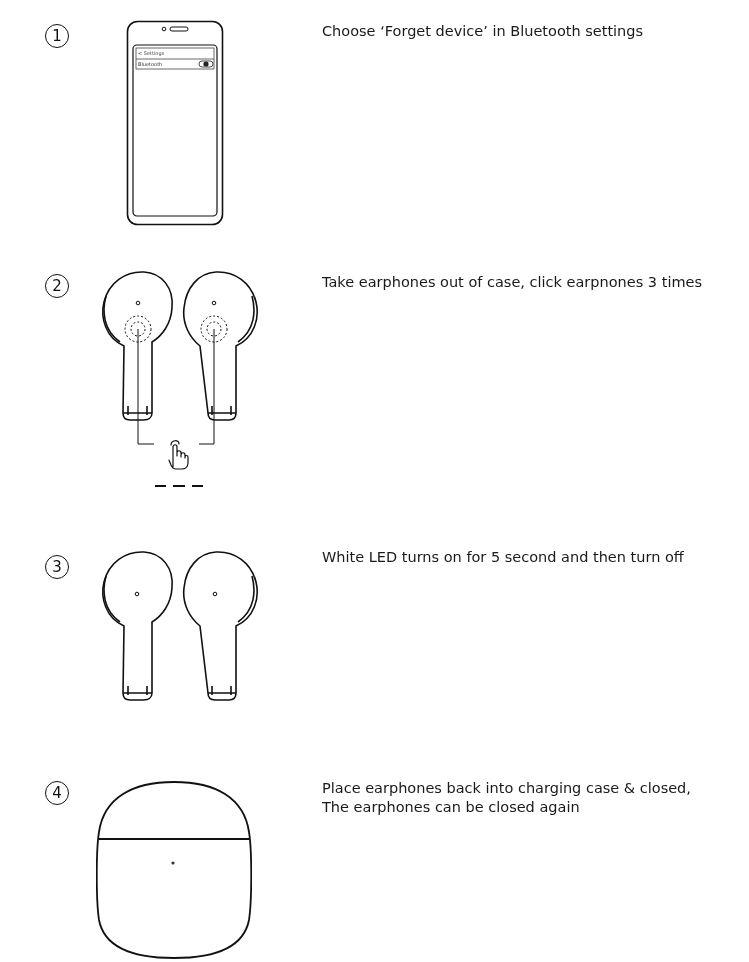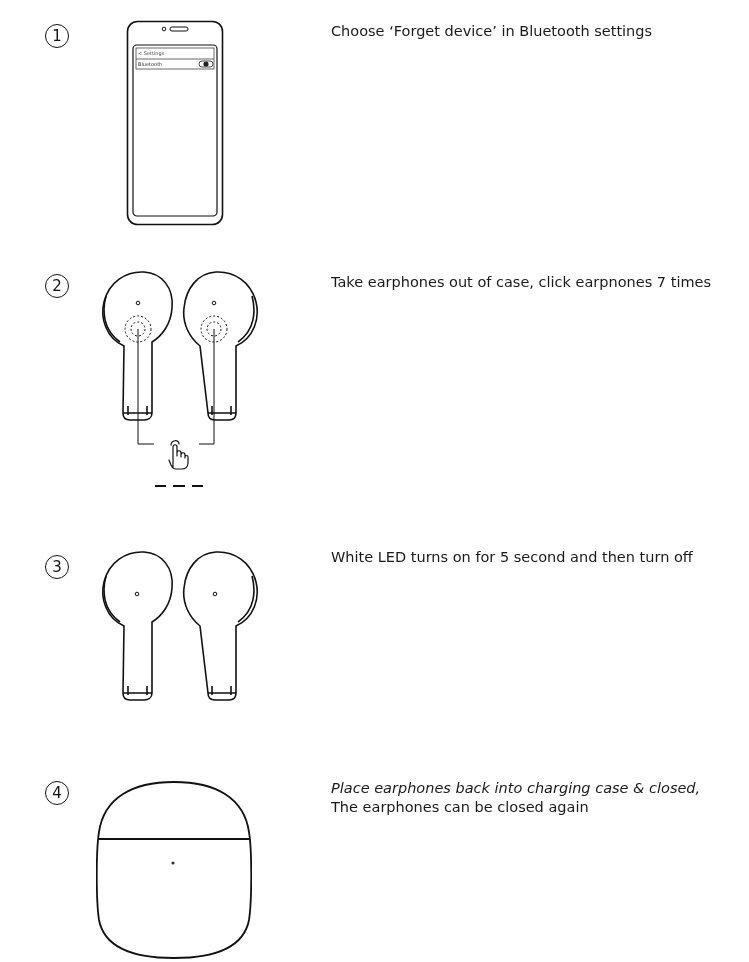--- a/index.html
+++ b/index.html
@@ -3,21 +3,21 @@
   <meta charset="utf-8">
   <style>
     html, body { margin: 0; padding: 0; background: #ffffff; }
     body { width: 749px; height: 962px; position: relative; overflow: hidden;
            font-family: "DejaVu Sans", sans-serif; color: #1a1a1a; }
     .step { position: absolute; left: 0; width: 749px; }
     .num { position: absolute; left: 45px; width: 22px; height: 22px; border: 1.6px solid #111;
            border-radius: 50%; font-size: 15px; line-height: 22px; text-align: center; color: #111;
            font-family: "DejaVu Sans", sans-serif; }
     .text { position: absolute; left: 322px; font-size: 14.5px; line-height: 20px; color: #1a1a1a;
-            white-space: nowrap; margin-left: 9px; }
+            white-space: nowrap; }
     .illus { position: absolute; }
     svg { display: block; }
   </style>
 </head>
 <body>
 
 <div class="step" style="top:0;">
   <div class="num" style="top:24px;">1</div>
   <div class="illus" style="left:126px; top:20px;">
     <svg width="98" height="206" viewBox="0 0 98 206">
@@ -67,21 +67,21 @@
       </g>
     </svg>
     <svg width="50" height="6" viewBox="0 0 50 6" style="position:absolute; left:58px; top:217px;">
       <g stroke="#111" stroke-width="2">
         <line x1="1" y1="3" x2="12" y2="3"></line>
         <line x1="19" y1="3" x2="31" y2="3"></line>
         <line x1="38" y1="3" x2="49" y2="3"></line>
       </g>
     </svg>
   </div>
-  <div class="text" style="top:272px;">Take earphones out of case, click earpnones 7 times</div>
+  <div class="text" style="top:272px;">Take earphones out of case, click earpnones 3 times</div>
 </div>
 
 <div class="step" style="top:0;">
   <div class="num" style="top:555px;">3</div>
   <div class="illus" style="left:96px; top:546px;">
     <svg width="170" height="160" viewBox="0 0 170 160">
       <g fill="none" stroke="#111" stroke-width="1.6" stroke-linejoin="round">
         <path d="M28 80 C10 72 4 52 8 36 C13 16 30 5 48 6 C66 7 78 22 76 42 C75 58 66 70 56 76 L56 147 C56 152 52 154 48 154 L34 154 C30 154 27 152 27 147 Z"></path>
         <path d="M10 30 C6 45 7 64 24 76"></path>
         <path d="M32 140 L32 149 M51 140 L51 149 M27 147 L56 147"></path>
@@ -100,15 +100,15 @@
   <div class="num" style="top:781px;">4</div>
   <div class="illus" style="left:96px; top:780px;">
     <svg width="156" height="180" viewBox="0 0 156 180">
       <g fill="none" stroke="#111" stroke-width="1.8">
         <path d="M78 2 C120 2 148 18 153 52 C156 70 156 120 153 140 C148 166 122 178 78 178 C34 178 8 166 3 140 C0 120 0 70 3 52 C8 18 36 2 78 2 Z"></path>
         <line x1="2" y1="59" x2="154" y2="59" stroke-width="2"></line>
       </g>
       <circle cx="77" cy="83" r="1.6" fill="#333"></circle>
     </svg>
   </div>
-  <div class="text" style="top:778px;font-style:italic;">Place earphones back into charging case &amp; closed,</div>
+  <div class="text" style="top:778px;">Place earphones back into charging case &amp; closed,</div>
   <div class="text" style="top:797px;">The earphones can be closed again</div>
 </div>
 
 </body></html>

